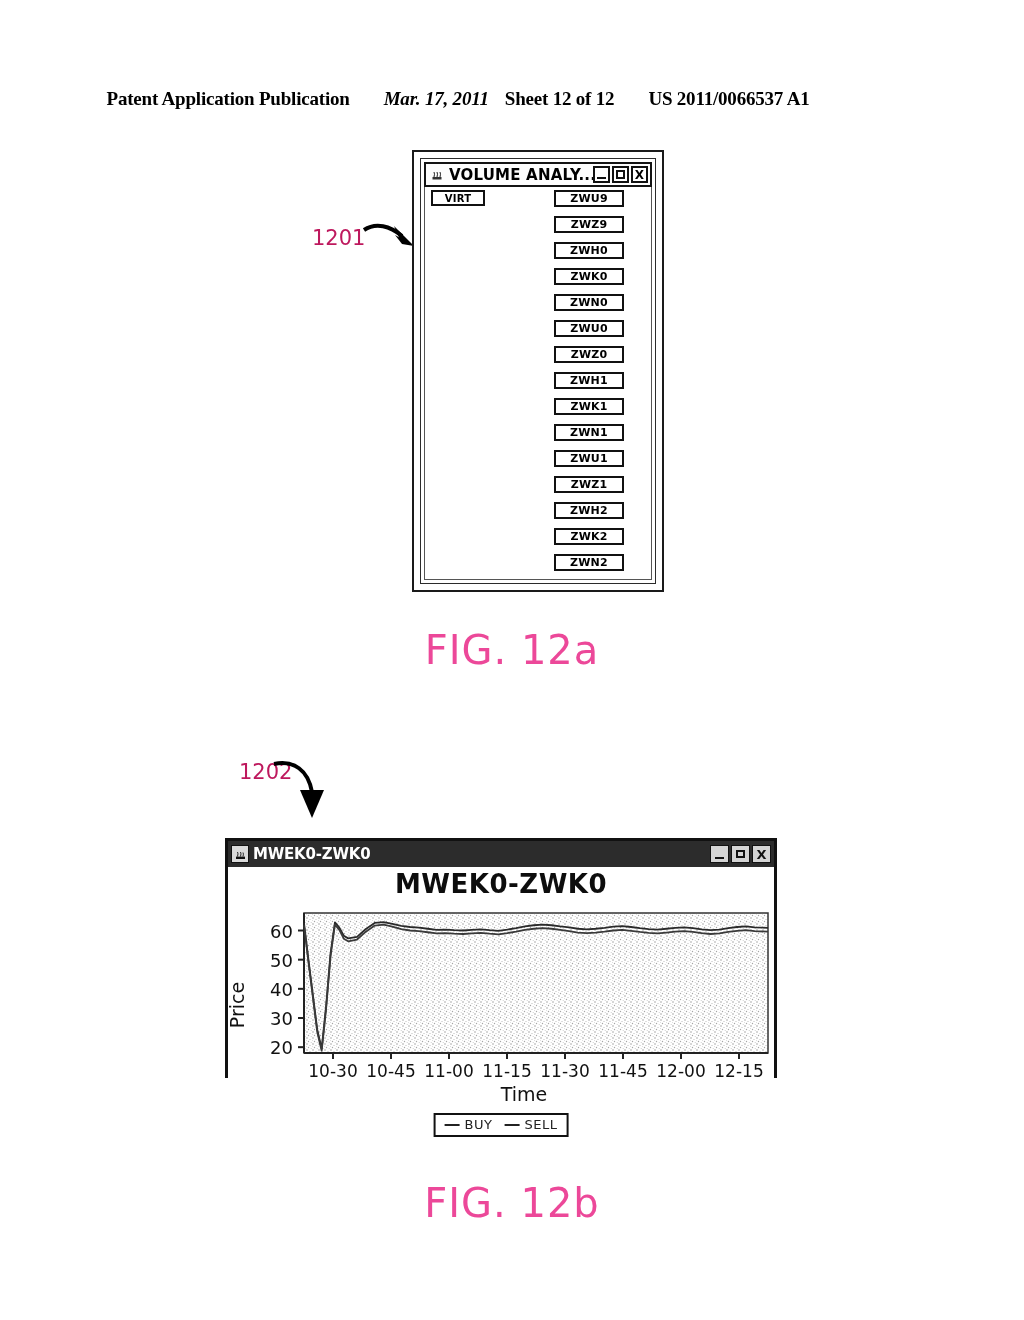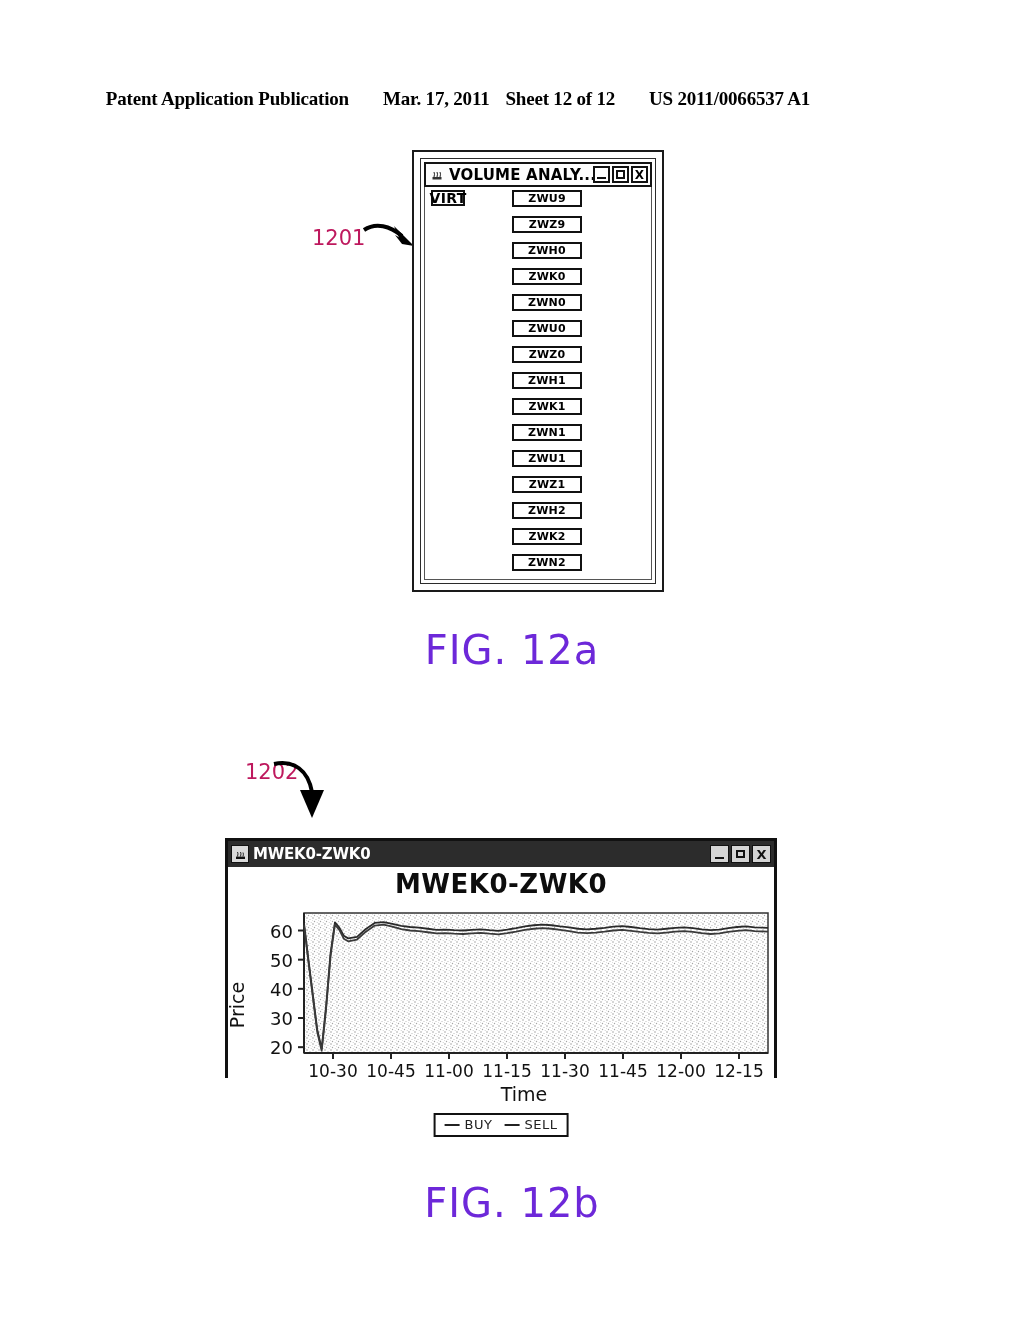--- a/index.html
+++ b/index.html
@@ -24,44 +24,44 @@
     display: flex;
     justify-content: center;
     align-items: baseline;
     font-family: "Liberation Serif", serif;
     font-weight: bold;
     font-size: 19px;
     letter-spacing: -0.2px;
     white-space: nowrap;
   }
   #page-header .h-pub { margin-right: 34px; }
-  #page-header .h-date { margin-right: 16px; }
+  #page-header .h-date { margin-right: 16px; font-style: italic; }
 
   
   .fig-caption {
     position: absolute;
     width: 1024px;
     text-align: center;
     font-family: "DejaVu Sans", sans-serif;
     font-size: 40px;
     letter-spacing: 1px;
-    color: #6d28d9;
+    color: #ec4899;
   }
   #fig12a-caption { top: 627px; left: 0; }
   #fig12b-caption { top: 1180px; left: 0; }
 
   
   .callout {
     position: absolute;
     font-family: "DejaVu Sans", sans-serif;
     font-size: 21px;
     color: #be185d;
   }
   #callout-1201 { left: 312px; top: 226px; }
-  #callout-1202 { left: 239px; top: 760px; margin-left: 6px; }
+  #callout-1202 { left: 239px; top: 760px; }
   .callout-arrow { position: absolute; }
   #arrow-1201 { left: 362px; top: 218px; }
   #arrow-1202 { left: 272px; top: 758px; }
 
   
   #volume-window-outer {
     position: absolute;
     left: 412px; top: 150px;
     width: 252px; height: 442px;
     border: 2px solid #1a1a1a;
@@ -135,27 +135,27 @@
     left: 3px; right: 3px;
     top: 28px; bottom: 3px;
     border: 1px solid #555;
     border-top: none;
     box-sizing: border-box;
     background: #fff;
   }
   #virt-button {
     position: absolute;
     left: 6px; top: 3px;
-    width: 34px; height: 16px;
-    border: 2px solid #111;
-    box-sizing: border-box;
-    background: #fff;
-    font-family: "DejaVu Sans", sans-serif;
-    font-weight: bold;
-    font-size: 14px;
+    width: 54px; height: 16px;
+    border: 2px solid #111;
+    box-sizing: border-box;
+    background: #fff;
+    font-family: "DejaVu Sans", sans-serif;
+    font-weight: bold;
+    font-size: 10px;
     display: flex; align-items: center; justify-content: center;
     letter-spacing: 0.3px;
   }
   .contract-col {
     position: absolute;
     top: 3px;
     width: 70px;
   }
   #col-zw  { left: 87px; }
   #col-mwe { left: 163px; }
@@ -163,20 +163,21 @@
     width: 70px; height: 17px;
     margin-bottom: 9px;
     border: 2px solid #111;
     box-sizing: border-box;
     background: #fff;
     font-family: "DejaVu Sans", sans-serif;
     font-weight: bold;
     font-size: 11px;
     display: flex; align-items: center; justify-content: center;
     letter-spacing: 0.2px;
+    margin-left: 42px;
   }
 
   
   #chart-window {
     position: absolute;
     left: 225px; top: 838px;
     width: 552px; height: 240px;
     border: 3px solid #111;
     box-sizing: border-box;
     background: #ffffff;

